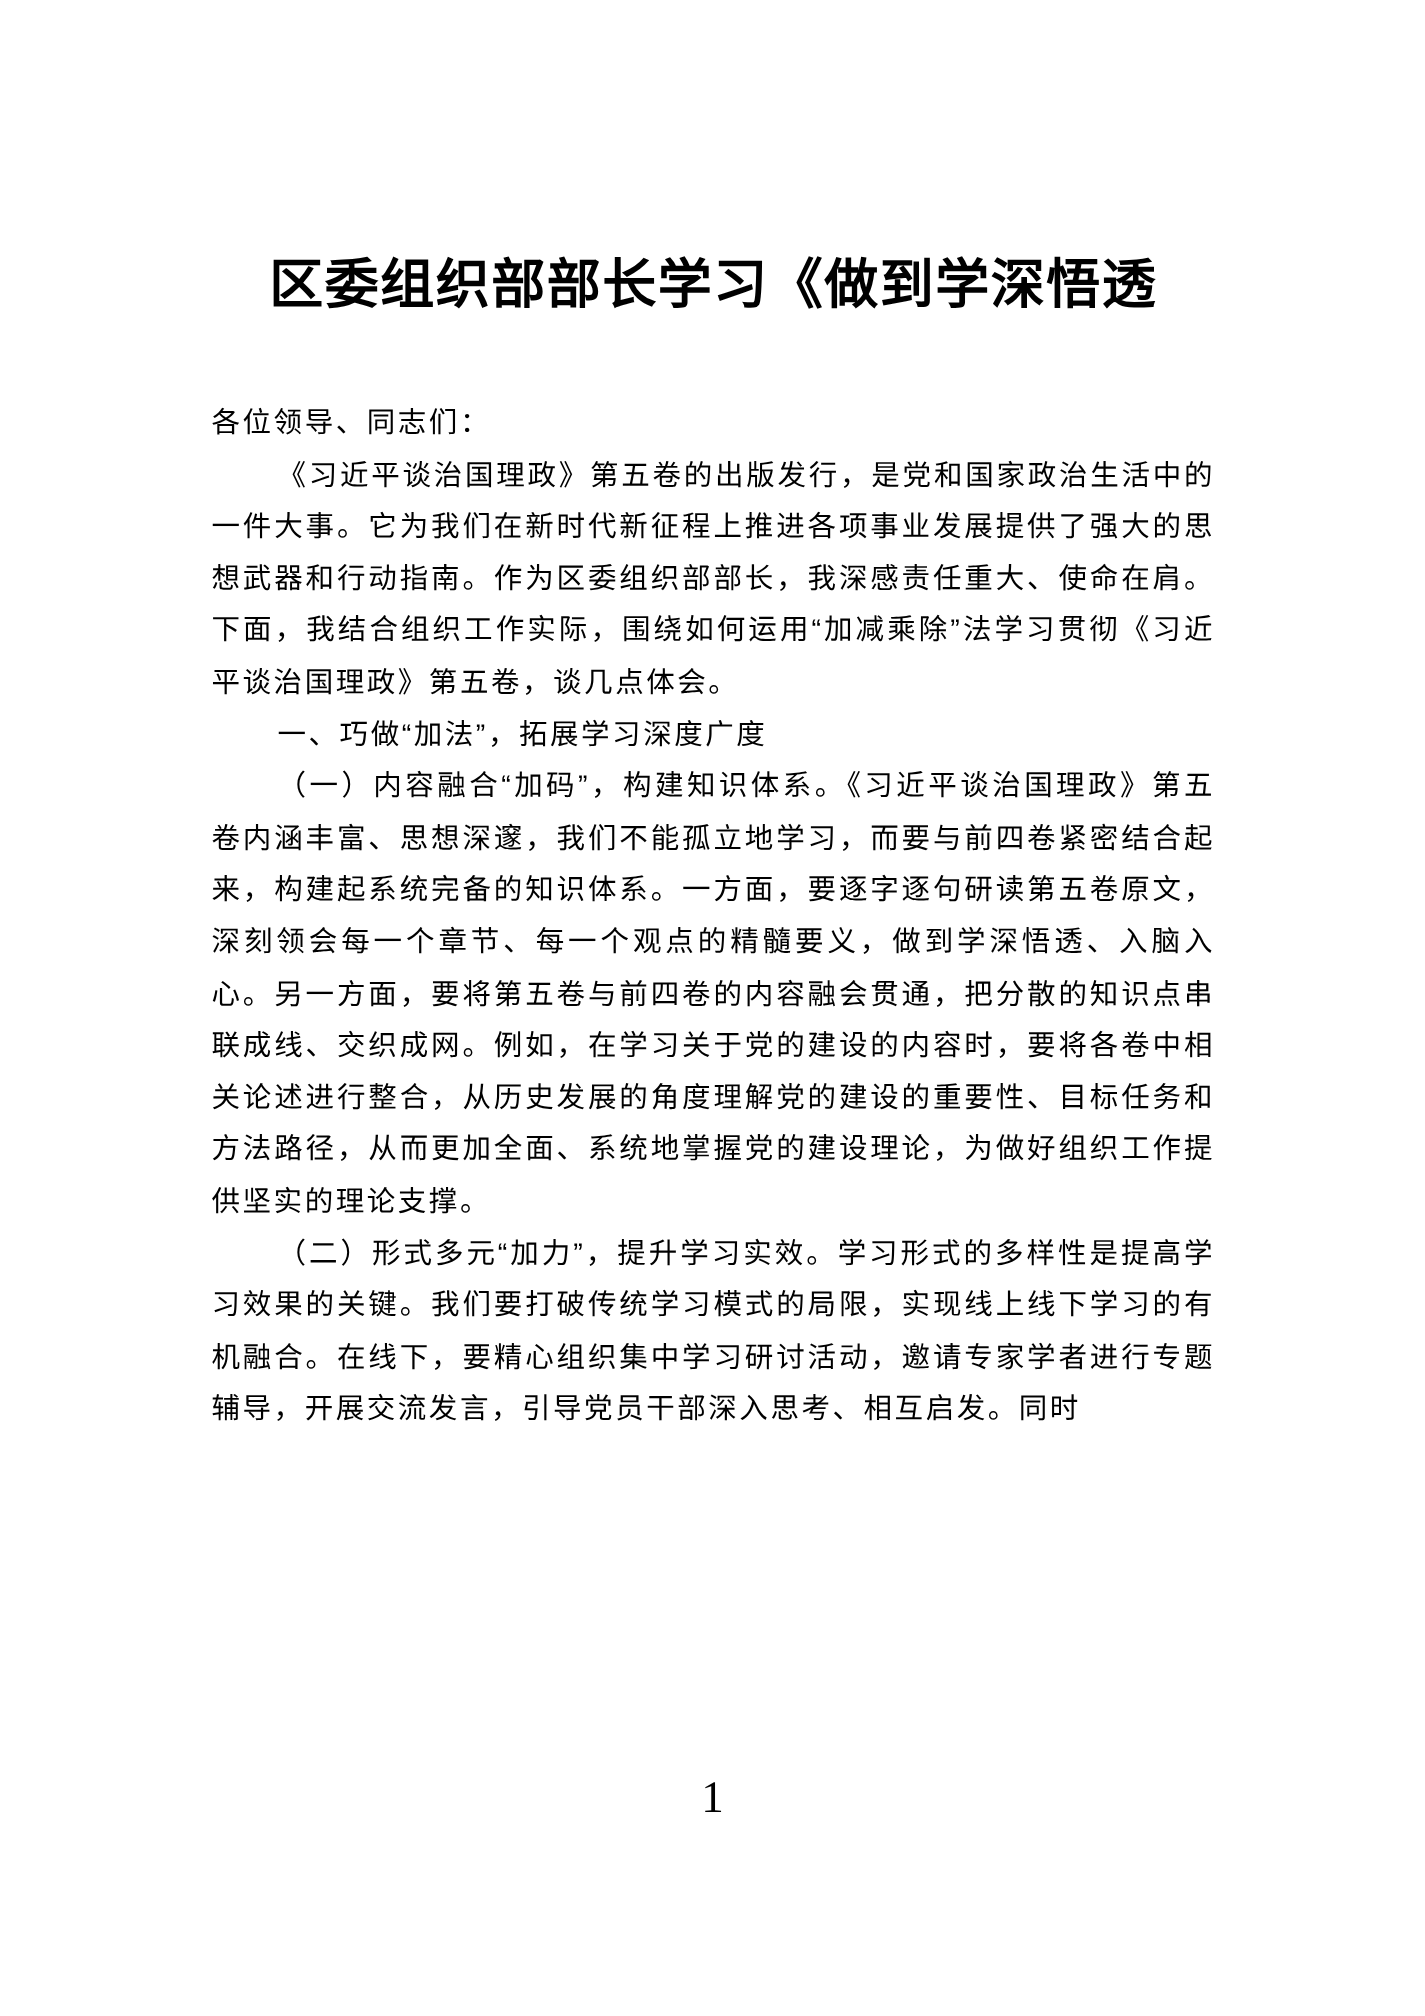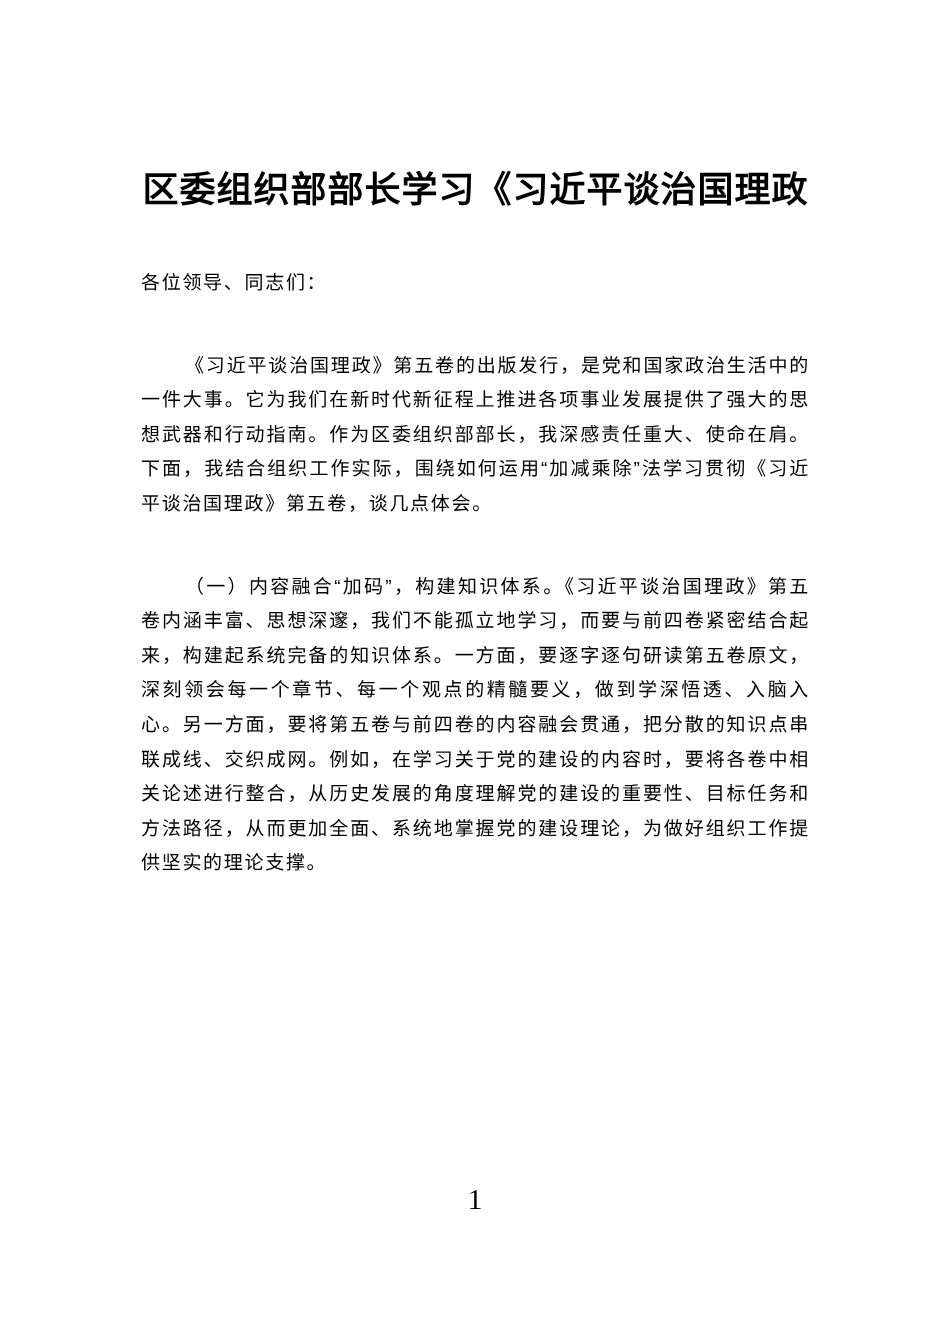--- a/index.html
+++ b/index.html
@@ -40,45 +40,46 @@
     line-height: 34.6px;
     letter-spacing: 1.7px;
     text-align: justify;
   }
   .para {
     margin: 0;
     padding: 0;
   }
   .para.indent {
     text-indent: 44px;
-    margin-top: 48px;
   }
   .page-number {
     position: absolute;
     left: 0;
     top: 1182px;
     width: 100%;
     text-align: center;
     font-family: "Liberation Serif", serif;
     font-size: 30px;
     color: #000000;
   }
 </style>
 </head>
 <body>
 
 <div class="page">
   <div class="content">
 
     <h1 class="doc-title">
-      <span class="title-line">区委组织部部长学习《习近平谈治国理政</span>
+      <span class="title-line">区委组织部部长学习《做到学深悟透</span>
     </h1>
 
     <div class="body-text">
       <p class="para">各位领导、同志们：</p>
       <p class="para indent">《习近平谈治国理政》第五卷的出版发行，是党和国家政治生活中的一件大事。它为我们在新时代新征程上推进各项事业发展提供了强大的思想武器和行动指南。作为区委组织部部长，我深感责任重大、使命在肩。下面，我结合组织工作实际，围绕如何运用“加减乘除”法学习贯彻《习近平谈治国理政》第五卷，谈几点体会。</p>
+      <p class="para indent">一、巧做“加法”，拓展学习深度广度</p>
       <p class="para indent">（一）内容融合“加码”，构建知识体系。《习近平谈治国理政》第五卷内涵丰富、思想深邃，我们不能孤立地学习，而要与前四卷紧密结合起来，构建起系统完备的知识体系。一方面，要逐字逐句研读第五卷原文，深刻领会每一个章节、每一个观点的精髓要义，做到学深悟透、入脑入心。另一方面，要将第五卷与前四卷的内容融会贯通，把分散的知识点串联成线、交织成网。例如，在学习关于党的建设的内容时，要将各卷中相关论述进行整合，从历史发展的角度理解党的建设的重要性、目标任务和方法路径，从而更加全面、系统地掌握党的建设理论，为做好组织工作提供坚实的理论支撑。</p>
+      <p class="para indent">（二）形式多元“加力”，提升学习实效。学习形式的多样性是提高学习效果的关键。我们要打破传统学习模式的局限，实现线上线下学习的有机融合。在线下，要精心组织集中学习研讨活动，邀请专家学者进行专题辅导，开展交流发言，引导党员干部深入思考、相互启发。同时</p>
     </div>
 
   </div>
 
   <div class="page-number">1</div>
 </div>
 
 </body></html>

